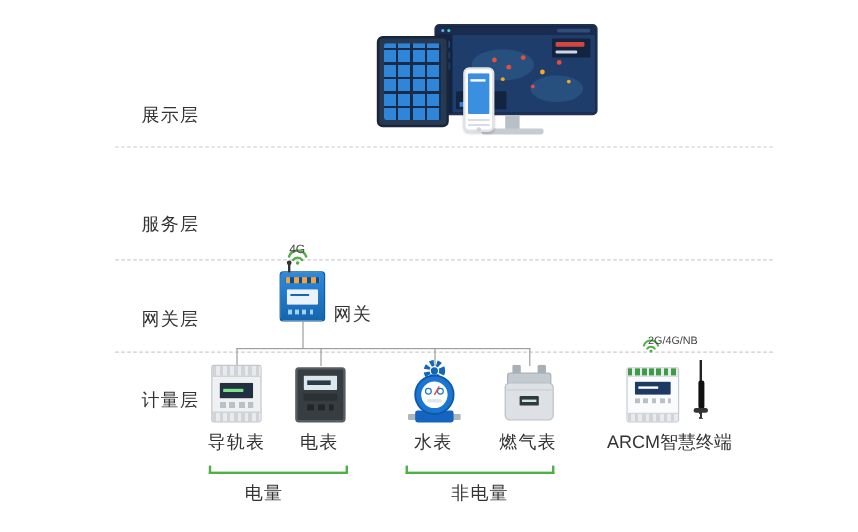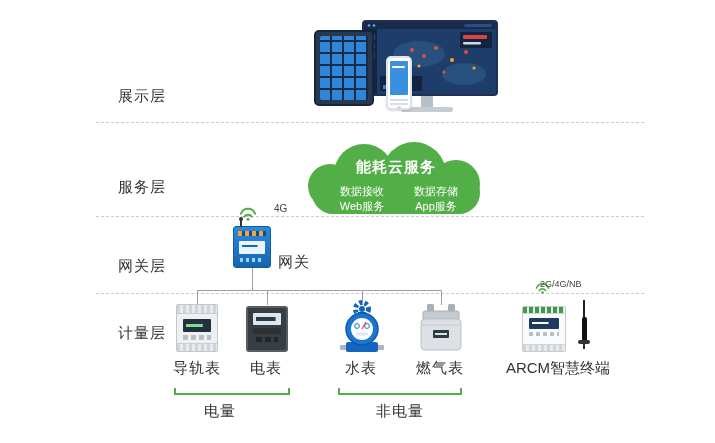--- a/index.html
+++ b/index.html
@@ -56,21 +56,21 @@
   .cloud-title{position:absolute;left:0;top:16px;width:100%;text-align:center;color:#fff;font-size:15px;font-weight:bold;letter-spacing:1px;}
   .cloud-item{position:absolute;width:72px;text-align:center;color:#fff;font-size:11px;}
   .ci0{left:18px;top:42px;} .ci1{left:92px;top:42px;} .ci2{left:18px;top:57px;} .ci3{left:92px;top:57px;}
 
   
   .wifi{position:absolute;color:var(--accent-green);}
   .wifi svg{display:block;}
   .wifi-gateway{left:238px;top:204px;}
   .wifi-arcm{left:534px;top:280px;}
   .wireless-label{position:absolute;font-size:10px;color:#444;}
-  .wl-4g{left:274px;top:203px;}
+  .wl-4g{left:241px;top:203px;}
   .wl-nb{left:540px;top:279px;font-size:9px;}
 
   
   .gateway{position:absolute;left:233px;top:226px;width:38px;height:42px;border-radius:3px;
     background:linear-gradient(180deg,#2e8ade,#1565ad);border:1px solid #125c9c;}
   .gateway .stub{position:absolute;left:6px;top:-7px;width:2px;height:7px;background:#333;}
   .gateway .stub::after{content:"";position:absolute;left:-1px;top:-3px;width:4px;height:4px;border-radius:50%;background:#333;}
   .gateway .terms{height:5px;margin:4px 4px 0;background:repeating-linear-gradient(90deg,#f6a23c 0 4px,#0d4e8a 4px 7px);}
   .gateway .panel{height:13px;margin:5px 5px 0;background:#eaf3fb;border-radius:1px;
     background-image:linear-gradient(#1668b4 0 2px,transparent 2px 0);background-size:60% 2px;
@@ -186,32 +186,20 @@
   <div class="tablet">
     <div class="tablet-screen"></div>
   </div>
 
   <div class="phone">
     <div class="phone-screen"></div>
     <div class="phone-lines"></div>
     <div class="phone-dot"></div>
   </div>
 
-  <div class="cloud">
-    <div class="puff p1"></div>
-    <div class="puff p2"></div>
-    <div class="puff p3"></div>
-    <div class="puff p4"></div>
-    <div class="cloud-base"></div>
-    <div class="cloud-title">能耗云服务</div>
-    <div class="cloud-item ci0">数据接收</div>
-    <div class="cloud-item ci1">数据存储</div>
-    <div class="cloud-item ci2">Web服务</div>
-    <div class="cloud-item ci3">App服务</div>
-  </div>
 
   <div class="wifi wifi-gateway">
     <svg width="20" height="17" viewBox="0 0 24 20" aria-hidden="true">
       <path d="M3.5,11.5 A9,9 0 0,1 20.5,11.5" fill="none" stroke="currentColor" stroke-width="2.4" stroke-linecap="round"></path>
       <path d="M7.5,15 A5.5,5.5 0 0,1 16.5,15" fill="none" stroke="currentColor" stroke-width="2.4" stroke-linecap="round"></path>
       <circle cx="12" cy="18" r="1.8" fill="currentColor"></circle>
     </svg>
   </div>
   <div class="wireless-label wl-4g">4G</div>
 

